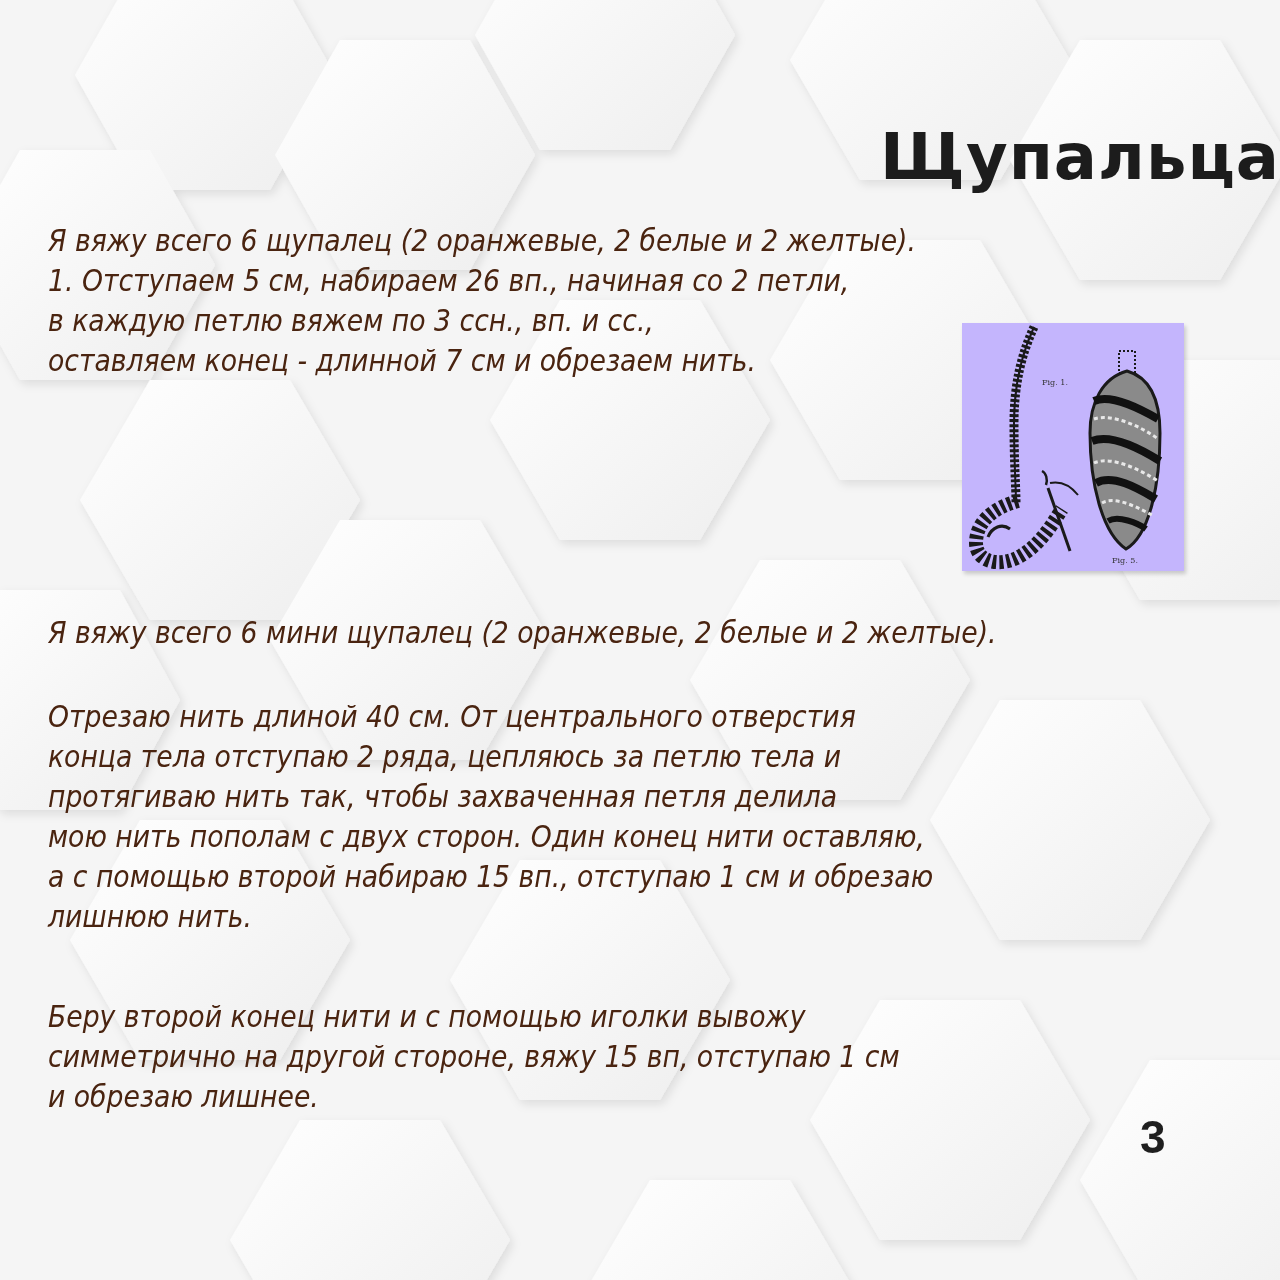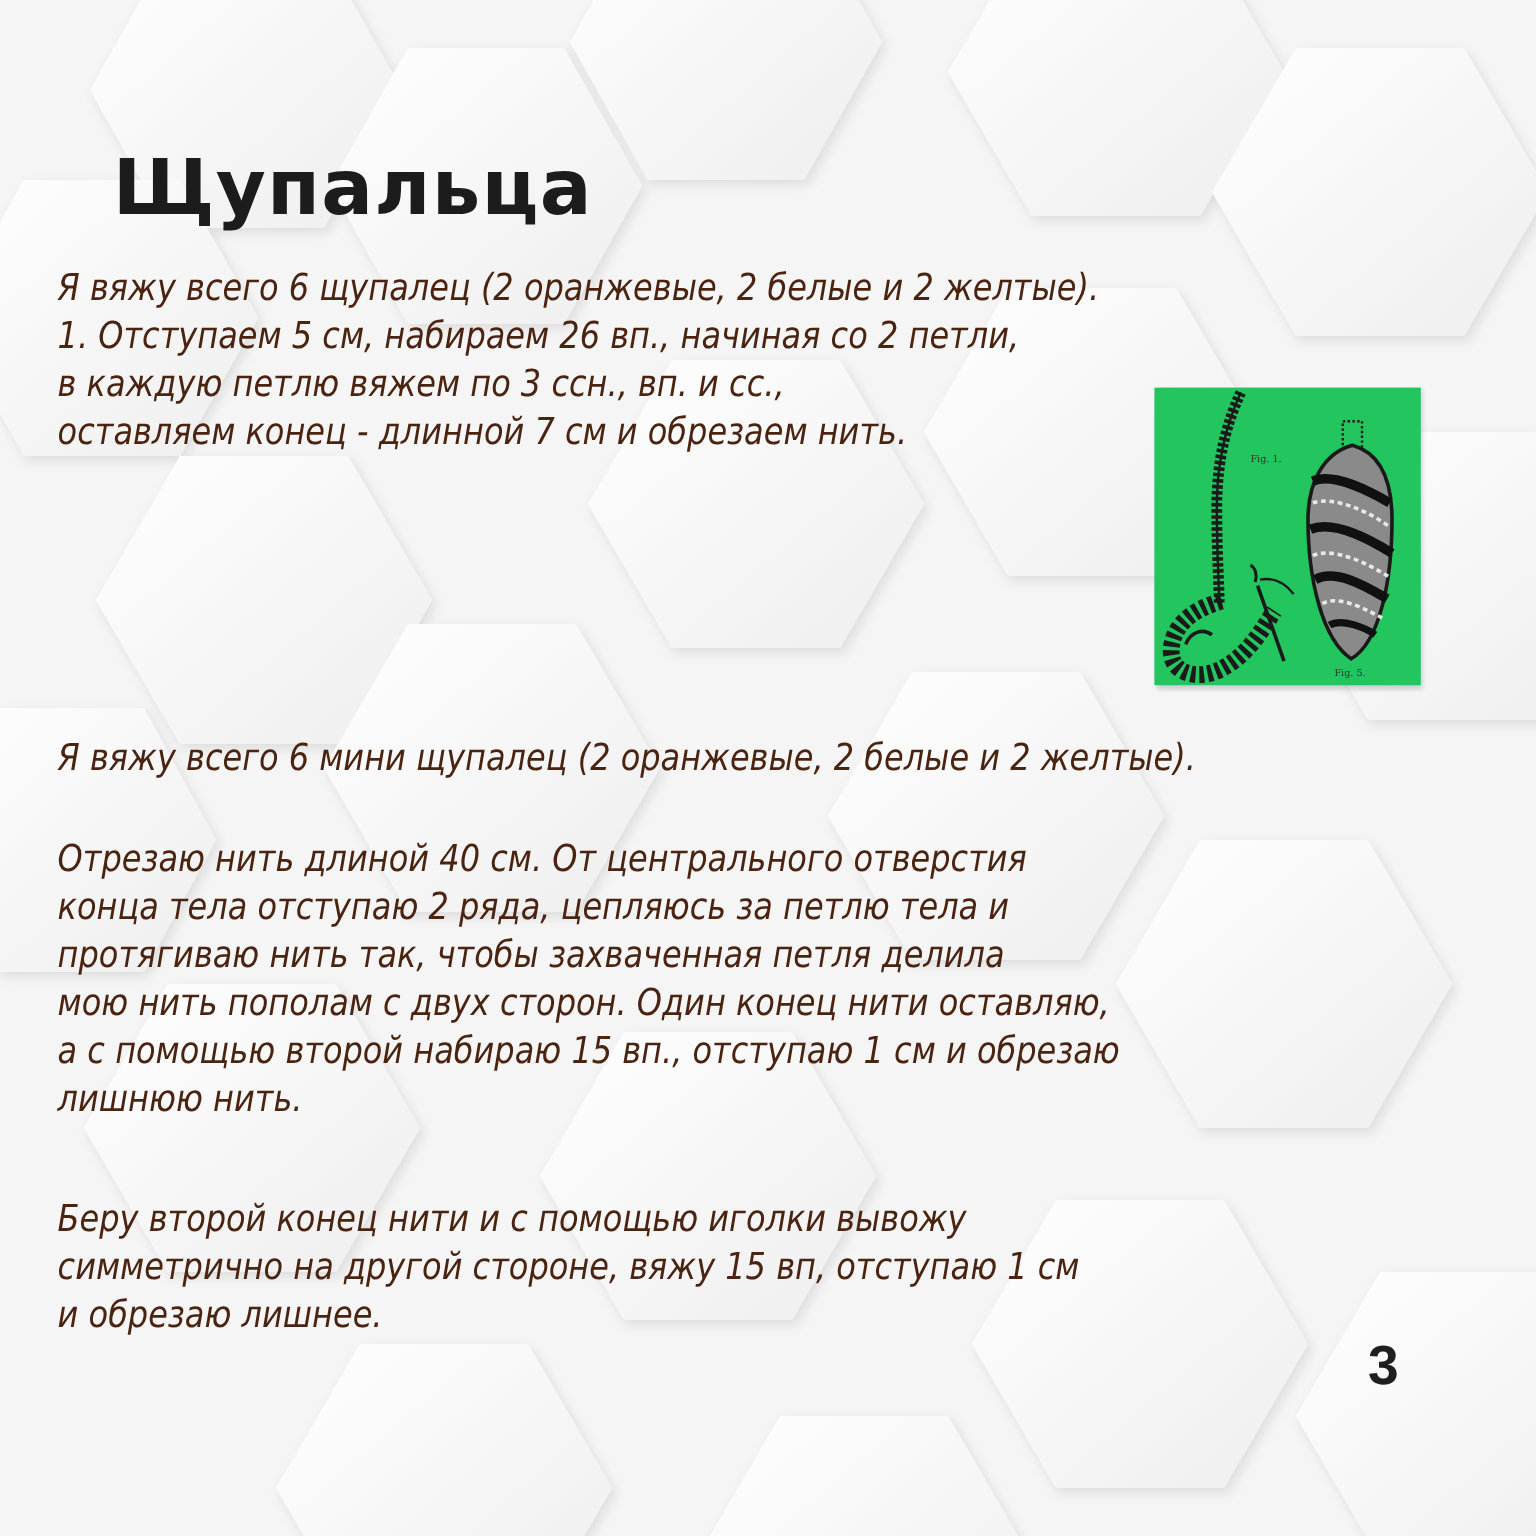--- a/index.html
+++ b/index.html
@@ -22,21 +22,21 @@
     .page {
       position: absolute;
       inset: 0;
       z-index: 1;
     }
     .title {
       position: absolute;
       left: 0;
       right: 0;
       top: 82px;
-      text-align: left;
+      text-align: right;
       padding-left: 94px;
       font-family: "DejaVu Sans", "Liberation Sans", sans-serif;
       font-weight: bold;
       font-size: 64px;
       letter-spacing: 1px;
       color: #1c1c1c;
       line-height: 1;
     }
     .text-block {
       position: absolute;
@@ -56,21 +56,21 @@
     .block1 { top: 220px; }
     .block2 { top: 612px; }
     .block3 { top: 696px; }
     .block4 { top: 996px; }
     .figure {
       position: absolute;
       left: 962px;
       top: 323px;
       width: 222px;
       height: 248px;
-      background: #22c55e;
+      background: #c4b5fd;
       box-shadow: 2px 3px 4px rgba(0,0,0,0.18);
       text-align: center;
     }
     .figure svg {
       display: block;
     }
     .page-number {
       position: absolute;
       left: 1140px;
       top: 1110px;

